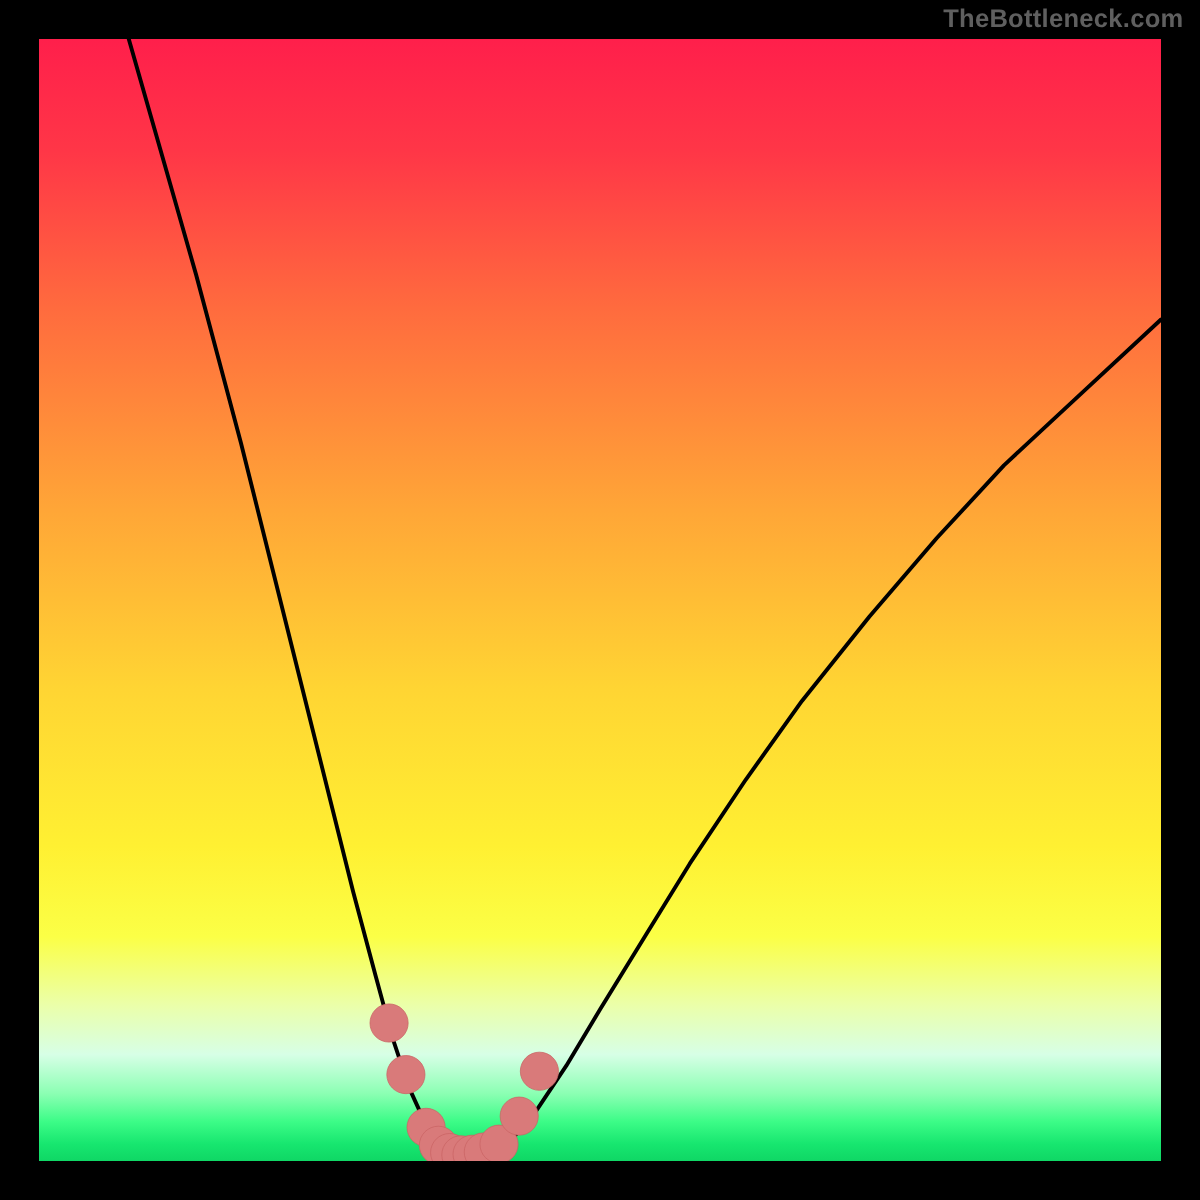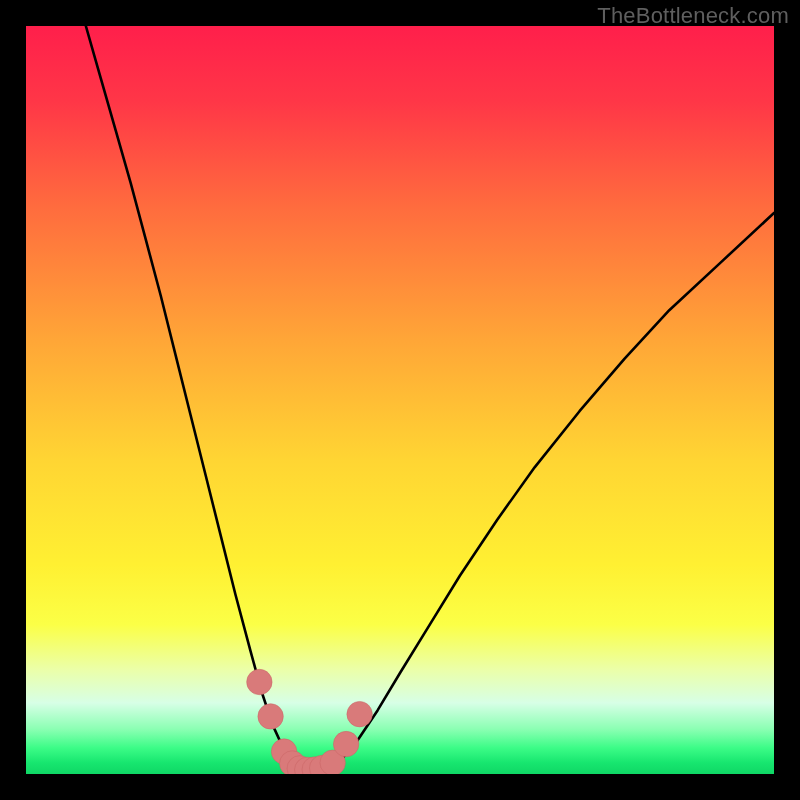--- a/index.html
+++ b/index.html
@@ -32,22 +32,22 @@
     left: 0;
     top: 0;
     width: 100%;
     height: 100%;
   }
   .watermark {
     position: absolute;
     top: 3px;
     right: 11px;
     color: #5f5f5f;
-    font-size: 22px;
-    font-weight: 400;
+    font-size: 17px;
+    font-weight: 700;
     letter-spacing: 0.2px;
   }
   svg {
     position: absolute;
     left: 0;
     top: 0;
   }
 </style>
 </head>
 <body>

